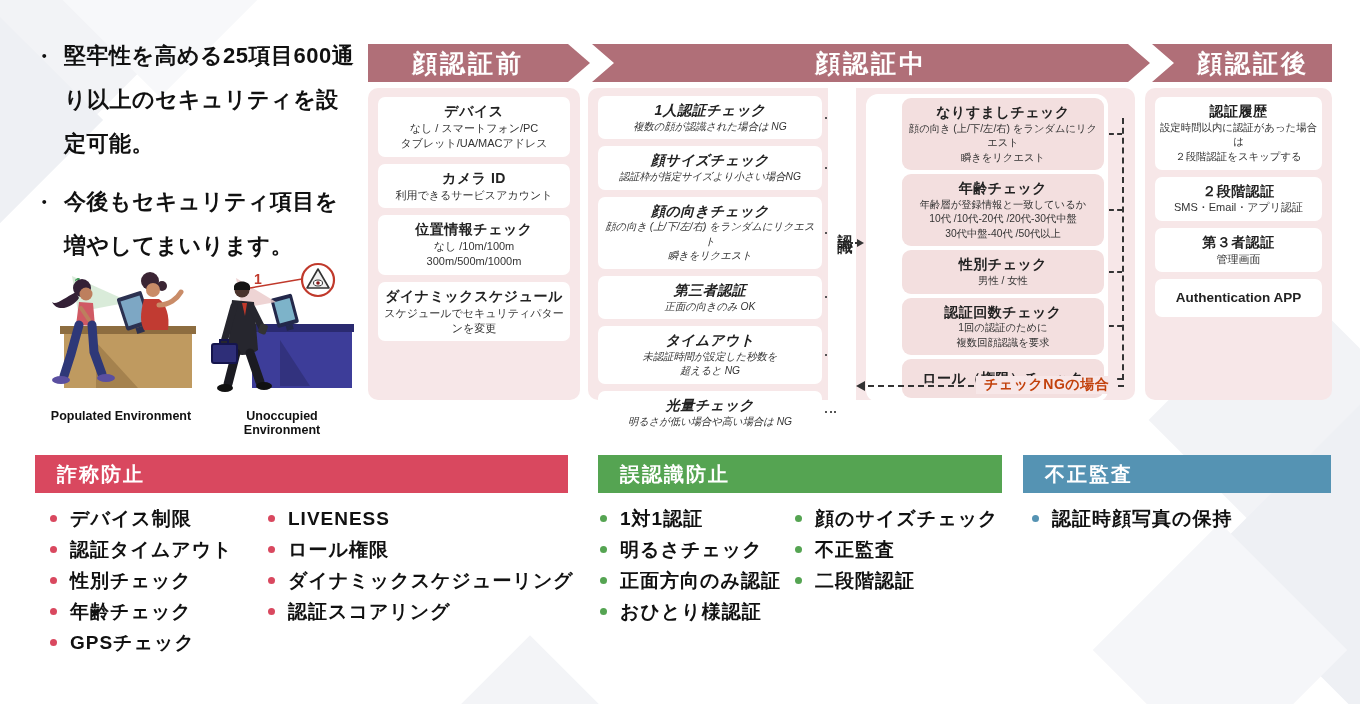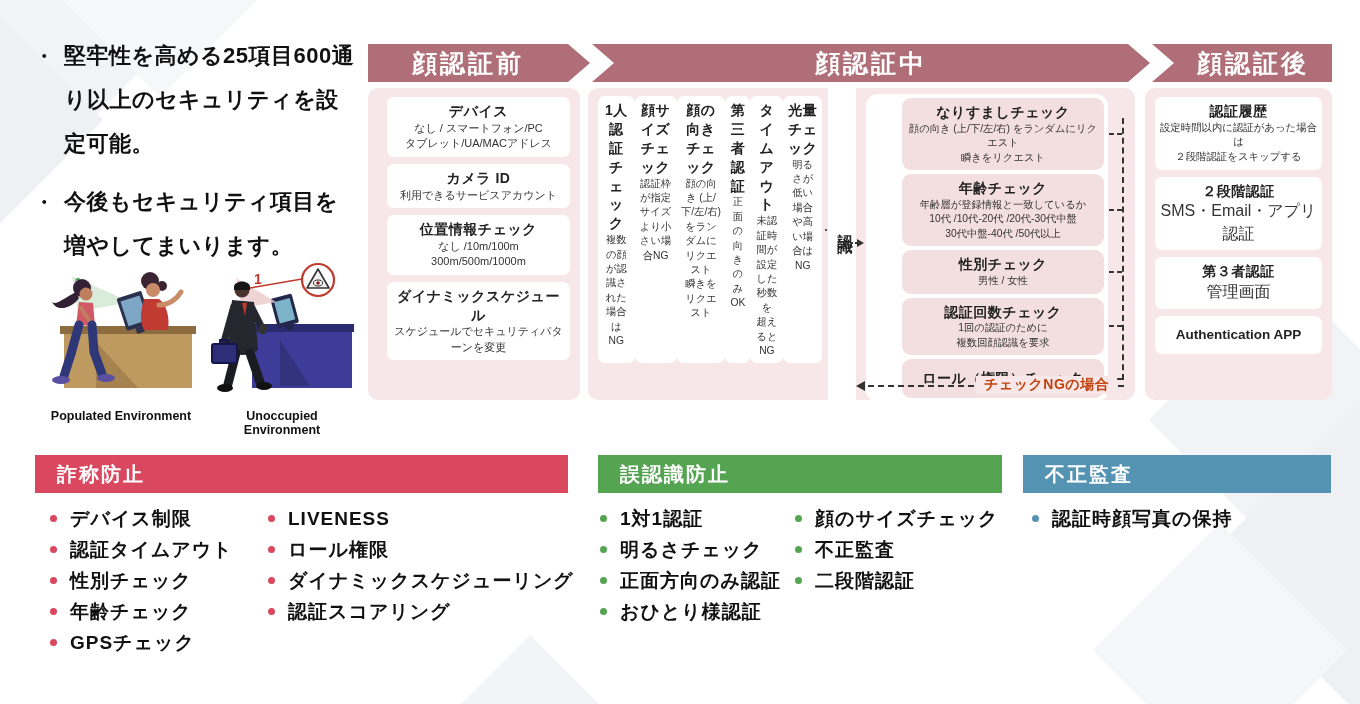--- a/index.html
+++ b/index.html
@@ -22,29 +22,29 @@
           font-weight:700;font-size:25px;letter-spacing:3px;display:flex;align-items:center;
           justify-content:center;z-index:3;box-sizing:border-box;}
   #banner-pre{left:368px;width:222px;padding-right:22px;
      clip-path:polygon(0 0,calc(100% - 22px) 0,100% 50%,calc(100% - 22px) 100%,0 100%);}
   #banner-during{left:592px;width:558px;
      clip-path:polygon(0 0,calc(100% - 22px) 0,100% 50%,calc(100% - 22px) 100%,0 100%,22px 50%);}
   #banner-post{left:1152px;width:180px;padding-left:22px;
      clip-path:polygon(0 0,100% 0,100% 100%,0 100%,22px 50%);}
   
   .panel{position:absolute;top:88px;height:312px;background:#f7e7e8;border-radius:10px;z-index:1;box-sizing:border-box;}
-  #panel-pre{left:368px;width:212px;padding-left:19px;}
+  #panel-pre{left:368px;width:212px;}
   #panel-during{left:588px;width:547px;}
   #panel-post{left:1145px;width:187px;}
   .col-flex{display:flex;flex-direction:column;gap:7px;padding:9px 10px;box-sizing:border-box;}
   .wbox{position:relative;background:#fff;border-radius:7px;text-align:center;padding:5px 4px;}
   .bt{font-size:14px;font-weight:700;color:#222;line-height:1.35;letter-spacing:0.5px;}
   .bd{font-size:11px;color:#333;line-height:1.4;white-space:pre-line;}
   
-  .during-left{position:absolute;left:10px;top:8px;width:224px;display:flex;}
+  .during-left{position:absolute;left:10px;top:8px;width:224px;display:flex;flex-direction:column;gap:7px;font-style:italic;}
   .during-left .bd{font-size:10.3px;}
   .during-left .wbox::after{content:'';position:absolute;right:-14px;top:calc(50% - 1px);width:11px;border-top:2.5px dotted #555;}
   .recog-strip{position:absolute;left:240px;top:0;width:28px;height:100%;background:#fff;}
   .recog-label{position:absolute;left:247px;top:134px;writing-mode:vertical-rl;font-size:15px;
                font-weight:700;letter-spacing:4px;color:#222;z-index:2;}
   .recog-arrow{position:absolute;left:256px;top:154px;width:13px;border-top:2px dotted #333;z-index:2;}
   .recog-arrow::after{content:'';position:absolute;right:-7px;top:-5px;border-left:7px solid #333;
                       border-top:4px solid transparent;border-bottom:4px solid transparent;}
   .right-group{position:absolute;left:278px;top:6px;width:242px;background:#fff;border-radius:12px;
                padding:4px;display:flex;flex-direction:column;gap:4px;box-sizing:border-box;}
@@ -53,21 +53,21 @@
   .pbox.solo{padding:10px 3px;}
   .pbox::after{content:'';position:absolute;right:-18px;top:calc(50% - 1px);width:13px;border-top:2px dashed #333;}
   .vline{position:absolute;left:534px;top:30px;height:262px;border-left:2px dashed #333;}
   .ng-line{position:absolute;left:270px;top:297px;width:266px;border-top:2px dashed #333;}
   .ng-line::before{content:'';position:absolute;left:-2px;top:-6px;border-right:9px solid #333;
                    border-top:5px solid transparent;border-bottom:5px solid transparent;}
   .ng-label{position:absolute;left:388px;top:288px;background:#f7e7e8;padding:0 8px;
             font-size:14px;font-weight:700;color:#c2410c;z-index:2;letter-spacing:0.5px;}
   
   #panel-post .bd{font-size:10.4px;}
-  #panel-post .wbox.big-sub .bd{font-size:16px;}
+  #panel-post .wbox.big-sub .bd{font-size:11px;}
   #panel-post .wbox.title-only{padding:10px 4px;}
   #panel-post .wbox.title-only .bt{font-size:13.5px;letter-spacing:0;}
   
   .cat-bar{position:absolute;top:455px;height:38px;color:#fff;font-size:20px;font-weight:700;
            display:flex;align-items:center;padding-left:22px;letter-spacing:2px;z-index:2;box-sizing:border-box;}
   #cat1-bar{left:35px;width:533px;}
   #cat2-bar{left:598px;width:404px;}
   #cat3-bar{left:1023px;width:308px;}
   .cat-col{position:absolute;top:503px;z-index:2;list-style:none;margin:0;padding:0;}
   .cat-col li{height:31px;display:flex;align-items:center;font-size:19px;font-weight:700;

